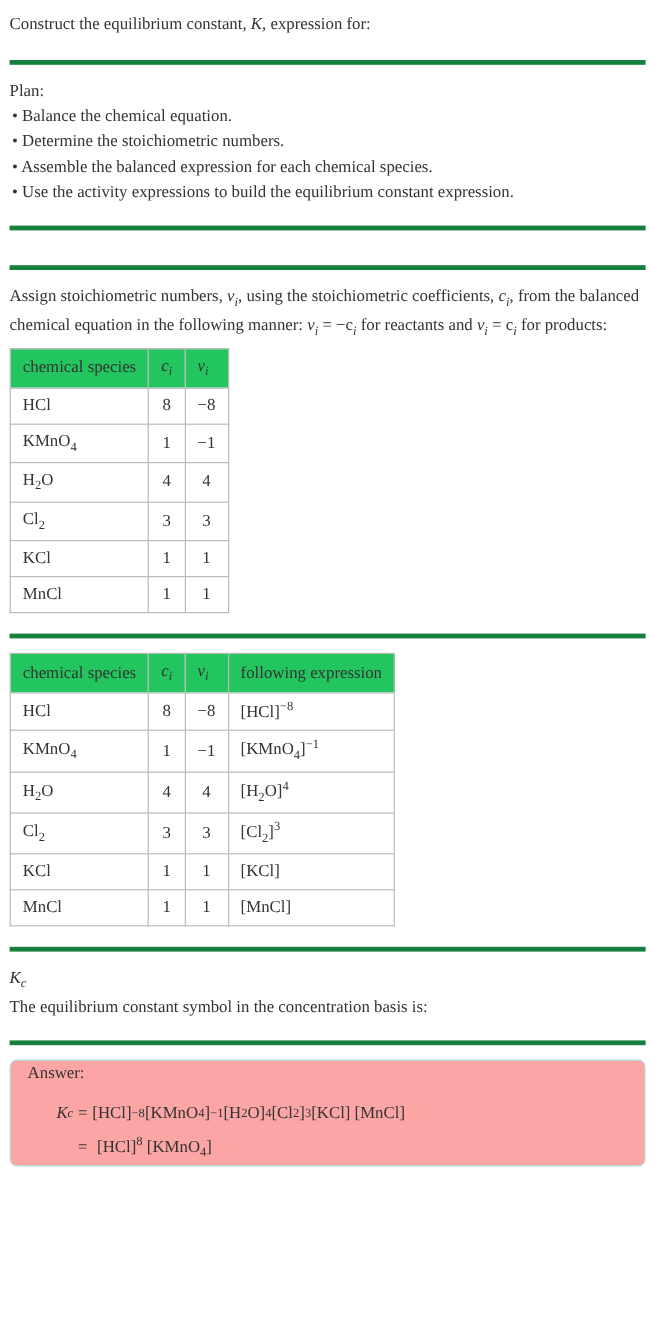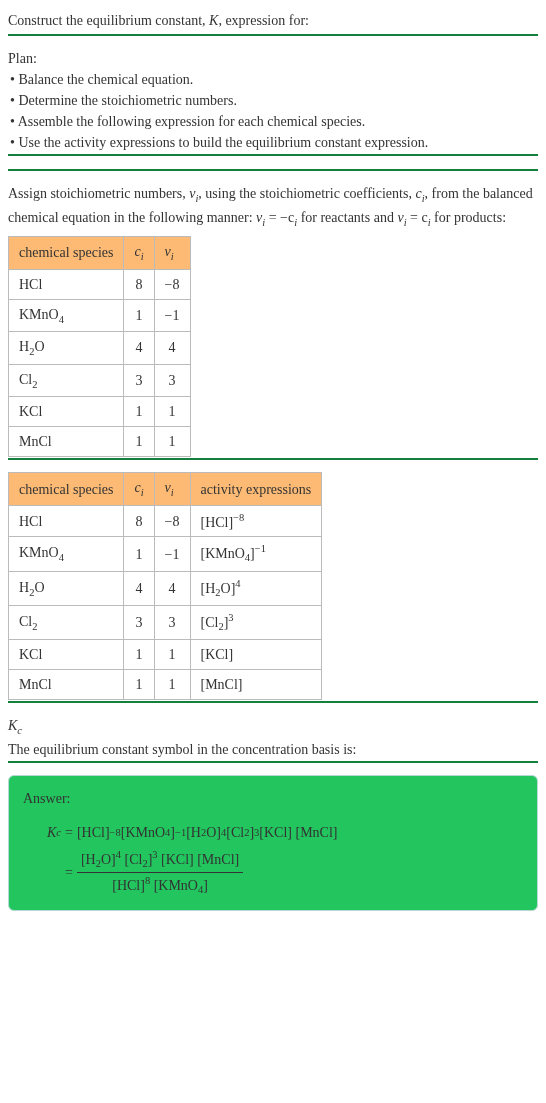--- a/index.html
+++ b/index.html
@@ -6,43 +6,43 @@
 body {
   font-family: Georgia, 'Times New Roman', serif;
   background: #fff;
   color: #333;
   font-size: 14px;
   line-height: 1.5;
   padding: 8px;
   width: 546px;
 }
 .section { margin-bottom: 12px; }
-.section.bordered { border-bottom: 2px solid #15803d; padding-bottom: 1px; }
+.section.bordered { border-bottom: 4px solid #15803d; padding-bottom: 17px; }
 .eq-line { margin: 2px 0; }
 .ital { font-style: italic; }
 sub { font-size: 0.75em; vertical-align: sub; }
 sup { font-size: 0.75em; vertical-align: super; }
 .plan-item { margin-left: 2px; }
 table {
   border-collapse: collapse;
   margin-top: 6px;
 }
 th, td {
   border: 1px solid #bbb;
   padding: 4px 10px;
   text-align: left;
   font-weight: normal;
 }
-th { background: #fdba74; }
+th { background: #22c55e; }
 .center { text-align: center; }
 .answer-box {
-  background: #22c55e;
+  background: #fca5a5;
   border: 1px solid #b8d8d8;
   border-radius: 6px;
-  padding: 12px 14px;
+  padding: 0 14px;
   margin-top: 6px;
 }
 .answer-label { margin-bottom: 10px; }
 .kc-block {
   display: flex;
   align-items: flex-start;
   margin-left: 24px;
 }
 .kc-row { display: flex; align-items: center; min-height: 28px; }
 .frac {
@@ -62,21 +62,21 @@
 <div class="section bordered">
   <div class="eq-line">
     <span>Construct the equilibrium constant, </span><span class="ital">K</span><span>, expression for:</span>
   </div>
 </div>
 
 <div class="section bordered">
   <div>Plan:</div>
   <div class="plan-item">• Balance the chemical equation.</div>
   <div class="plan-item">• Determine the stoichiometric numbers.</div>
-  <div class="plan-item">• Assemble the following expression for each chemical species.</div>
+  <div class="plan-item">• Assemble the balanced expression for each chemical species.</div>
   <div class="plan-item">• Use the activity expressions to build the equilibrium constant expression.</div>
 </div>
 
 <div class="section bordered">
 </div>
 
 <div class="section bordered">
   <div>
     <span>Assign stoichiometric numbers, </span><span class="ital">ν</span><sub class="ital">i</sub><span>, using the stoichiometric coefficients, </span><span class="ital">c</span><sub class="ital">i</sub><span>, from the balanced chemical equation in the following manner: </span><span class="ital">ν</span><sub class="ital">i</sub><span> = −c</span><sub class="ital">i</sub><span> for reactants and </span><span class="ital">ν</span><sub class="ital">i</sub><span> = c</span><sub class="ital">i</sub><span> for products:</span>
   </div>
@@ -121,21 +121,21 @@
     </table>
 </div>
 
 <div class="section bordered">
   <table>
     <tbody>
         <tr>
       <th>chemical species</th>
       <th><span class="ital">c</span><sub class="ital">i</sub></th>
       <th><span class="ital">ν</span><sub class="ital">i</sub></th>
-      <th>activity expressions</th>
+      <th>following expression</th>
     </tr>
     <tr>
           <td><span>HCl</span></td>
           <td class="center">8</td>
           <td class="center">−8</td>
           <td><span>[HCl]</span><sup>−8</sup></td>
         </tr>
     <tr>
           <td><span>KMnO</span><sub>4</sub></td>
           <td class="center">1</td>
@@ -198,23 +198,20 @@
             <span> [Cl</span>
             <sub>2</sub>
             <span>]</span>
             <sup>3</sup>
             <span> [KCl] [MnCl]</span>
         </div>
         <div class="kc-row">
           <span style="visibility:hidden"><span class="ital">K</span><sub class="ital">c</sub></span>
           <span class="eqsign">=</span>
           <span class="frac">
-            <span class="num">
-              <span>[H</span><sub>2</sub><span>O]</span><sup>4</sup><span> [Cl</span><sub>2</sub><span>]</span><sup>3</sup><span> [KCl] [MnCl]</span>
-            </span>
             <span class="den">
               <span>[HCl]</span><sup>8</sup><span> [KMnO</span><sub>4</sub><span>]</span>
             </span>
           </span>
         </div>
       </div>
     </div>
   </div>
 </div>
 

